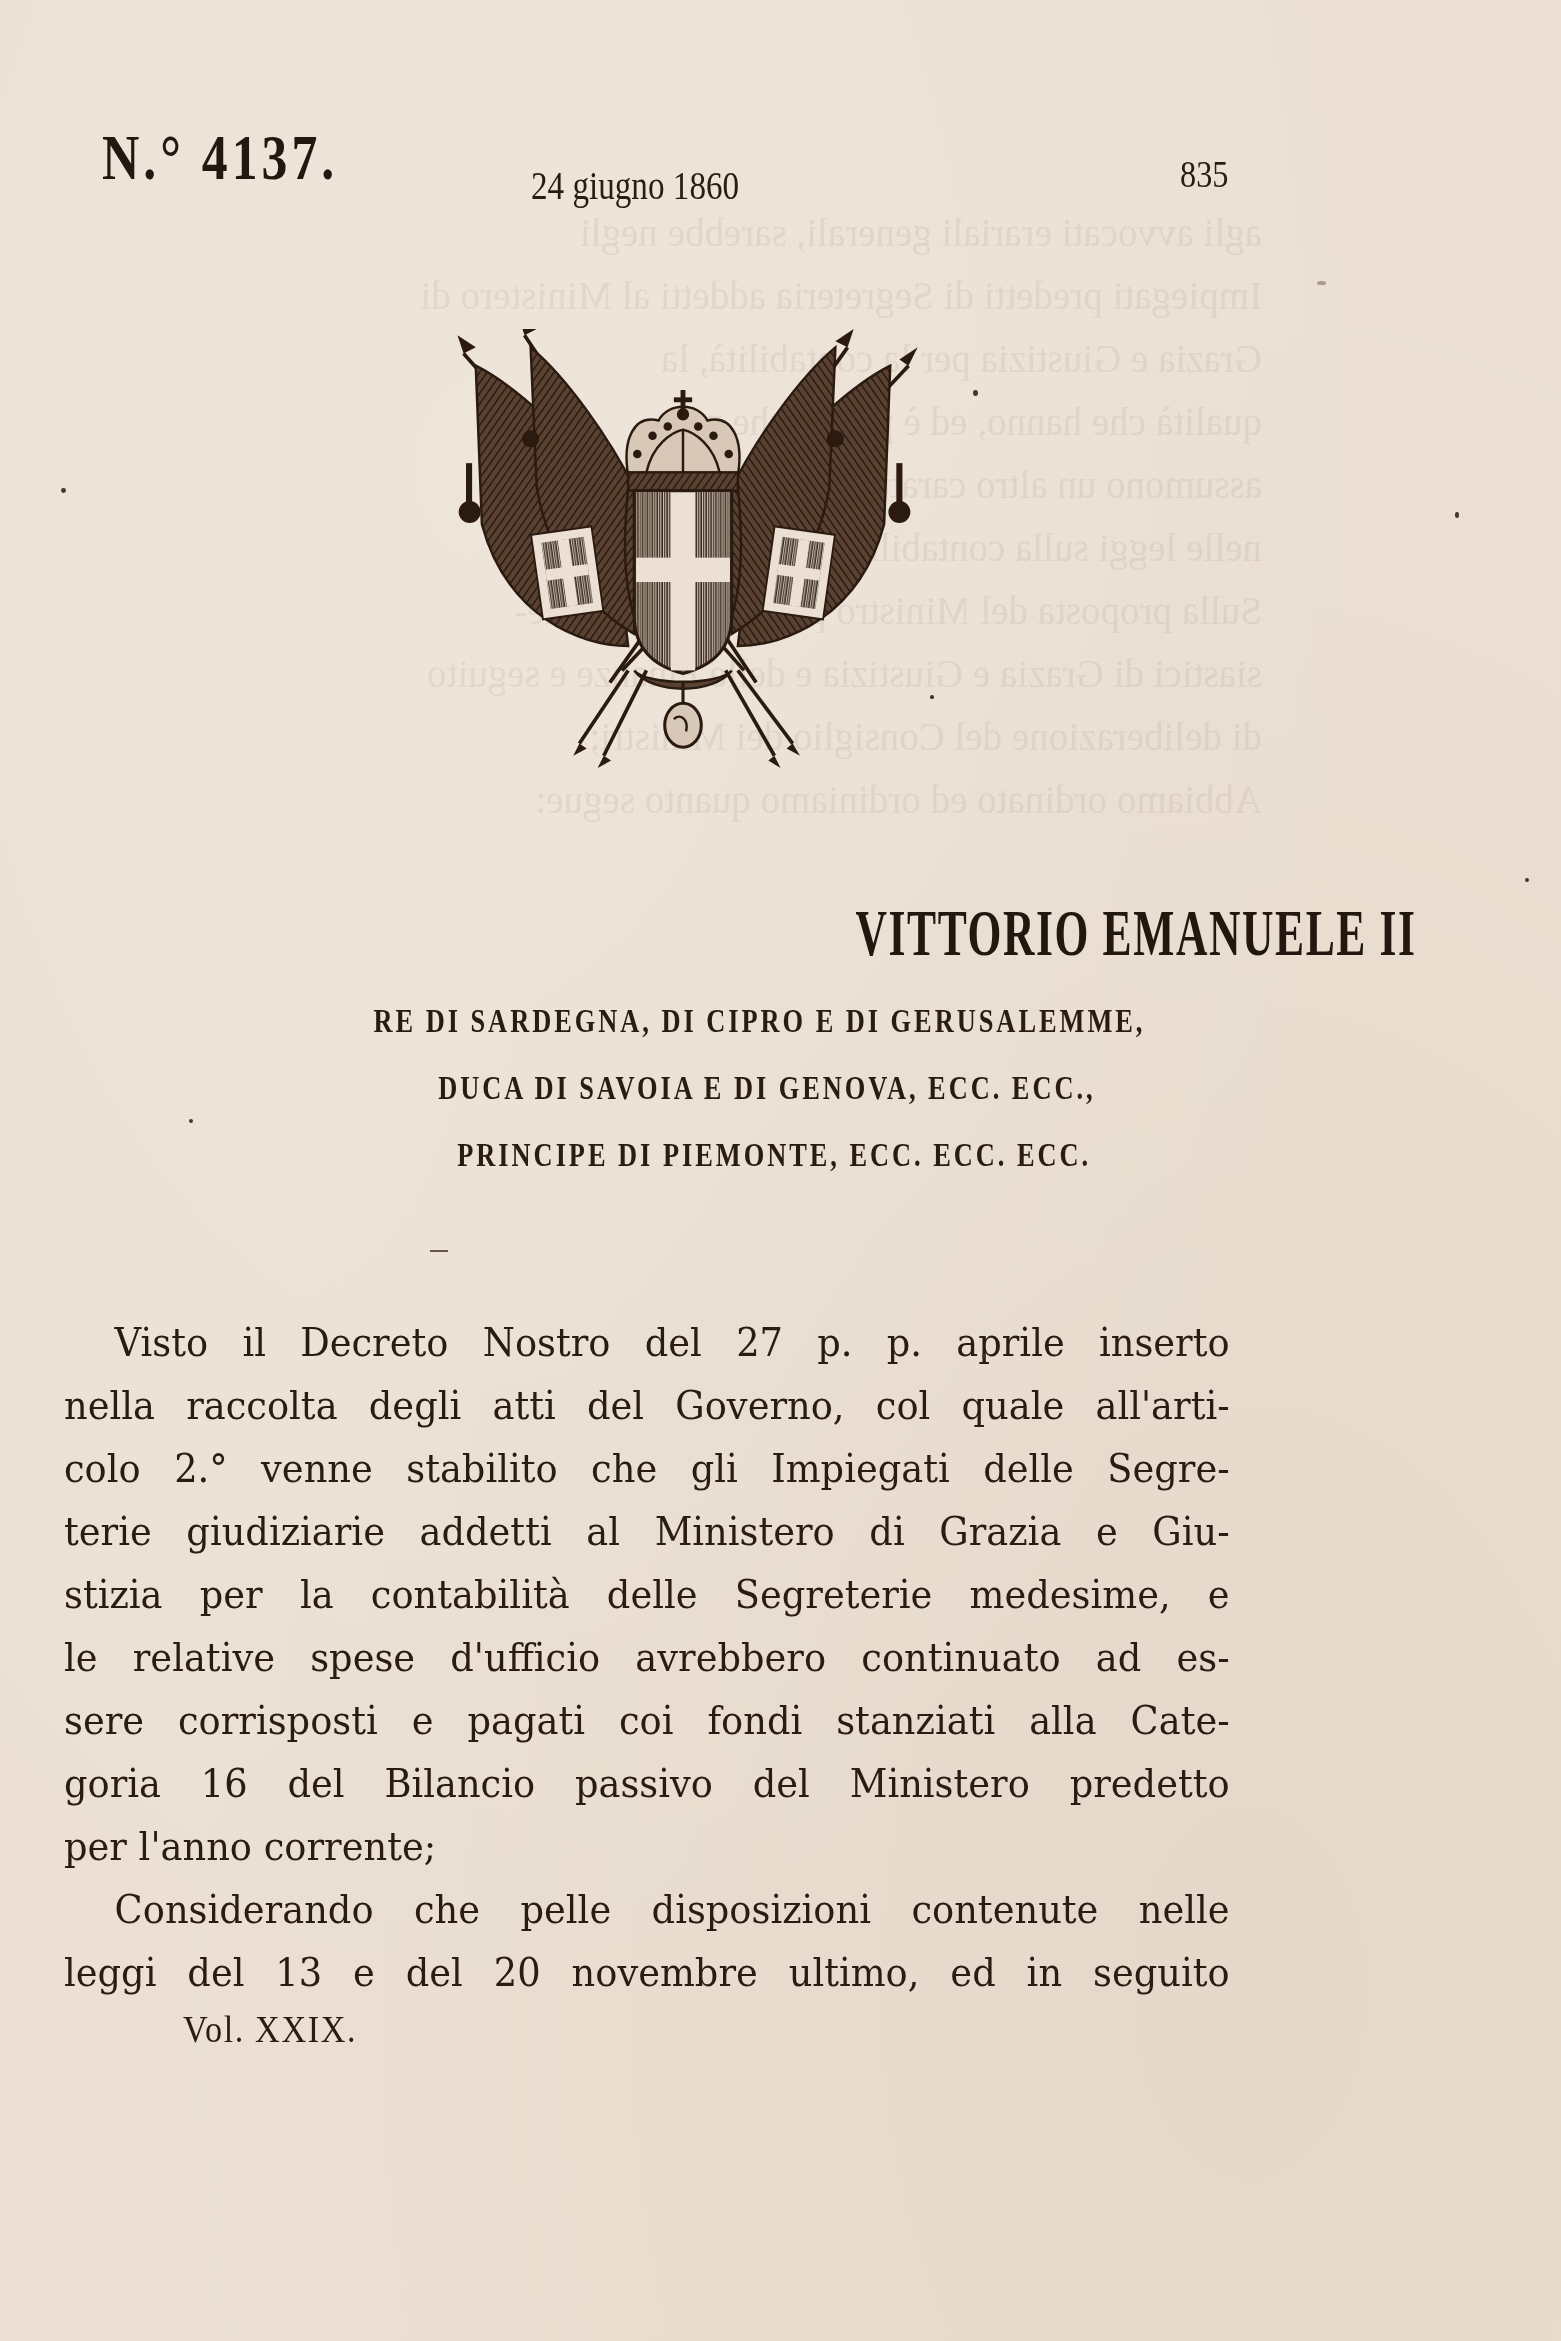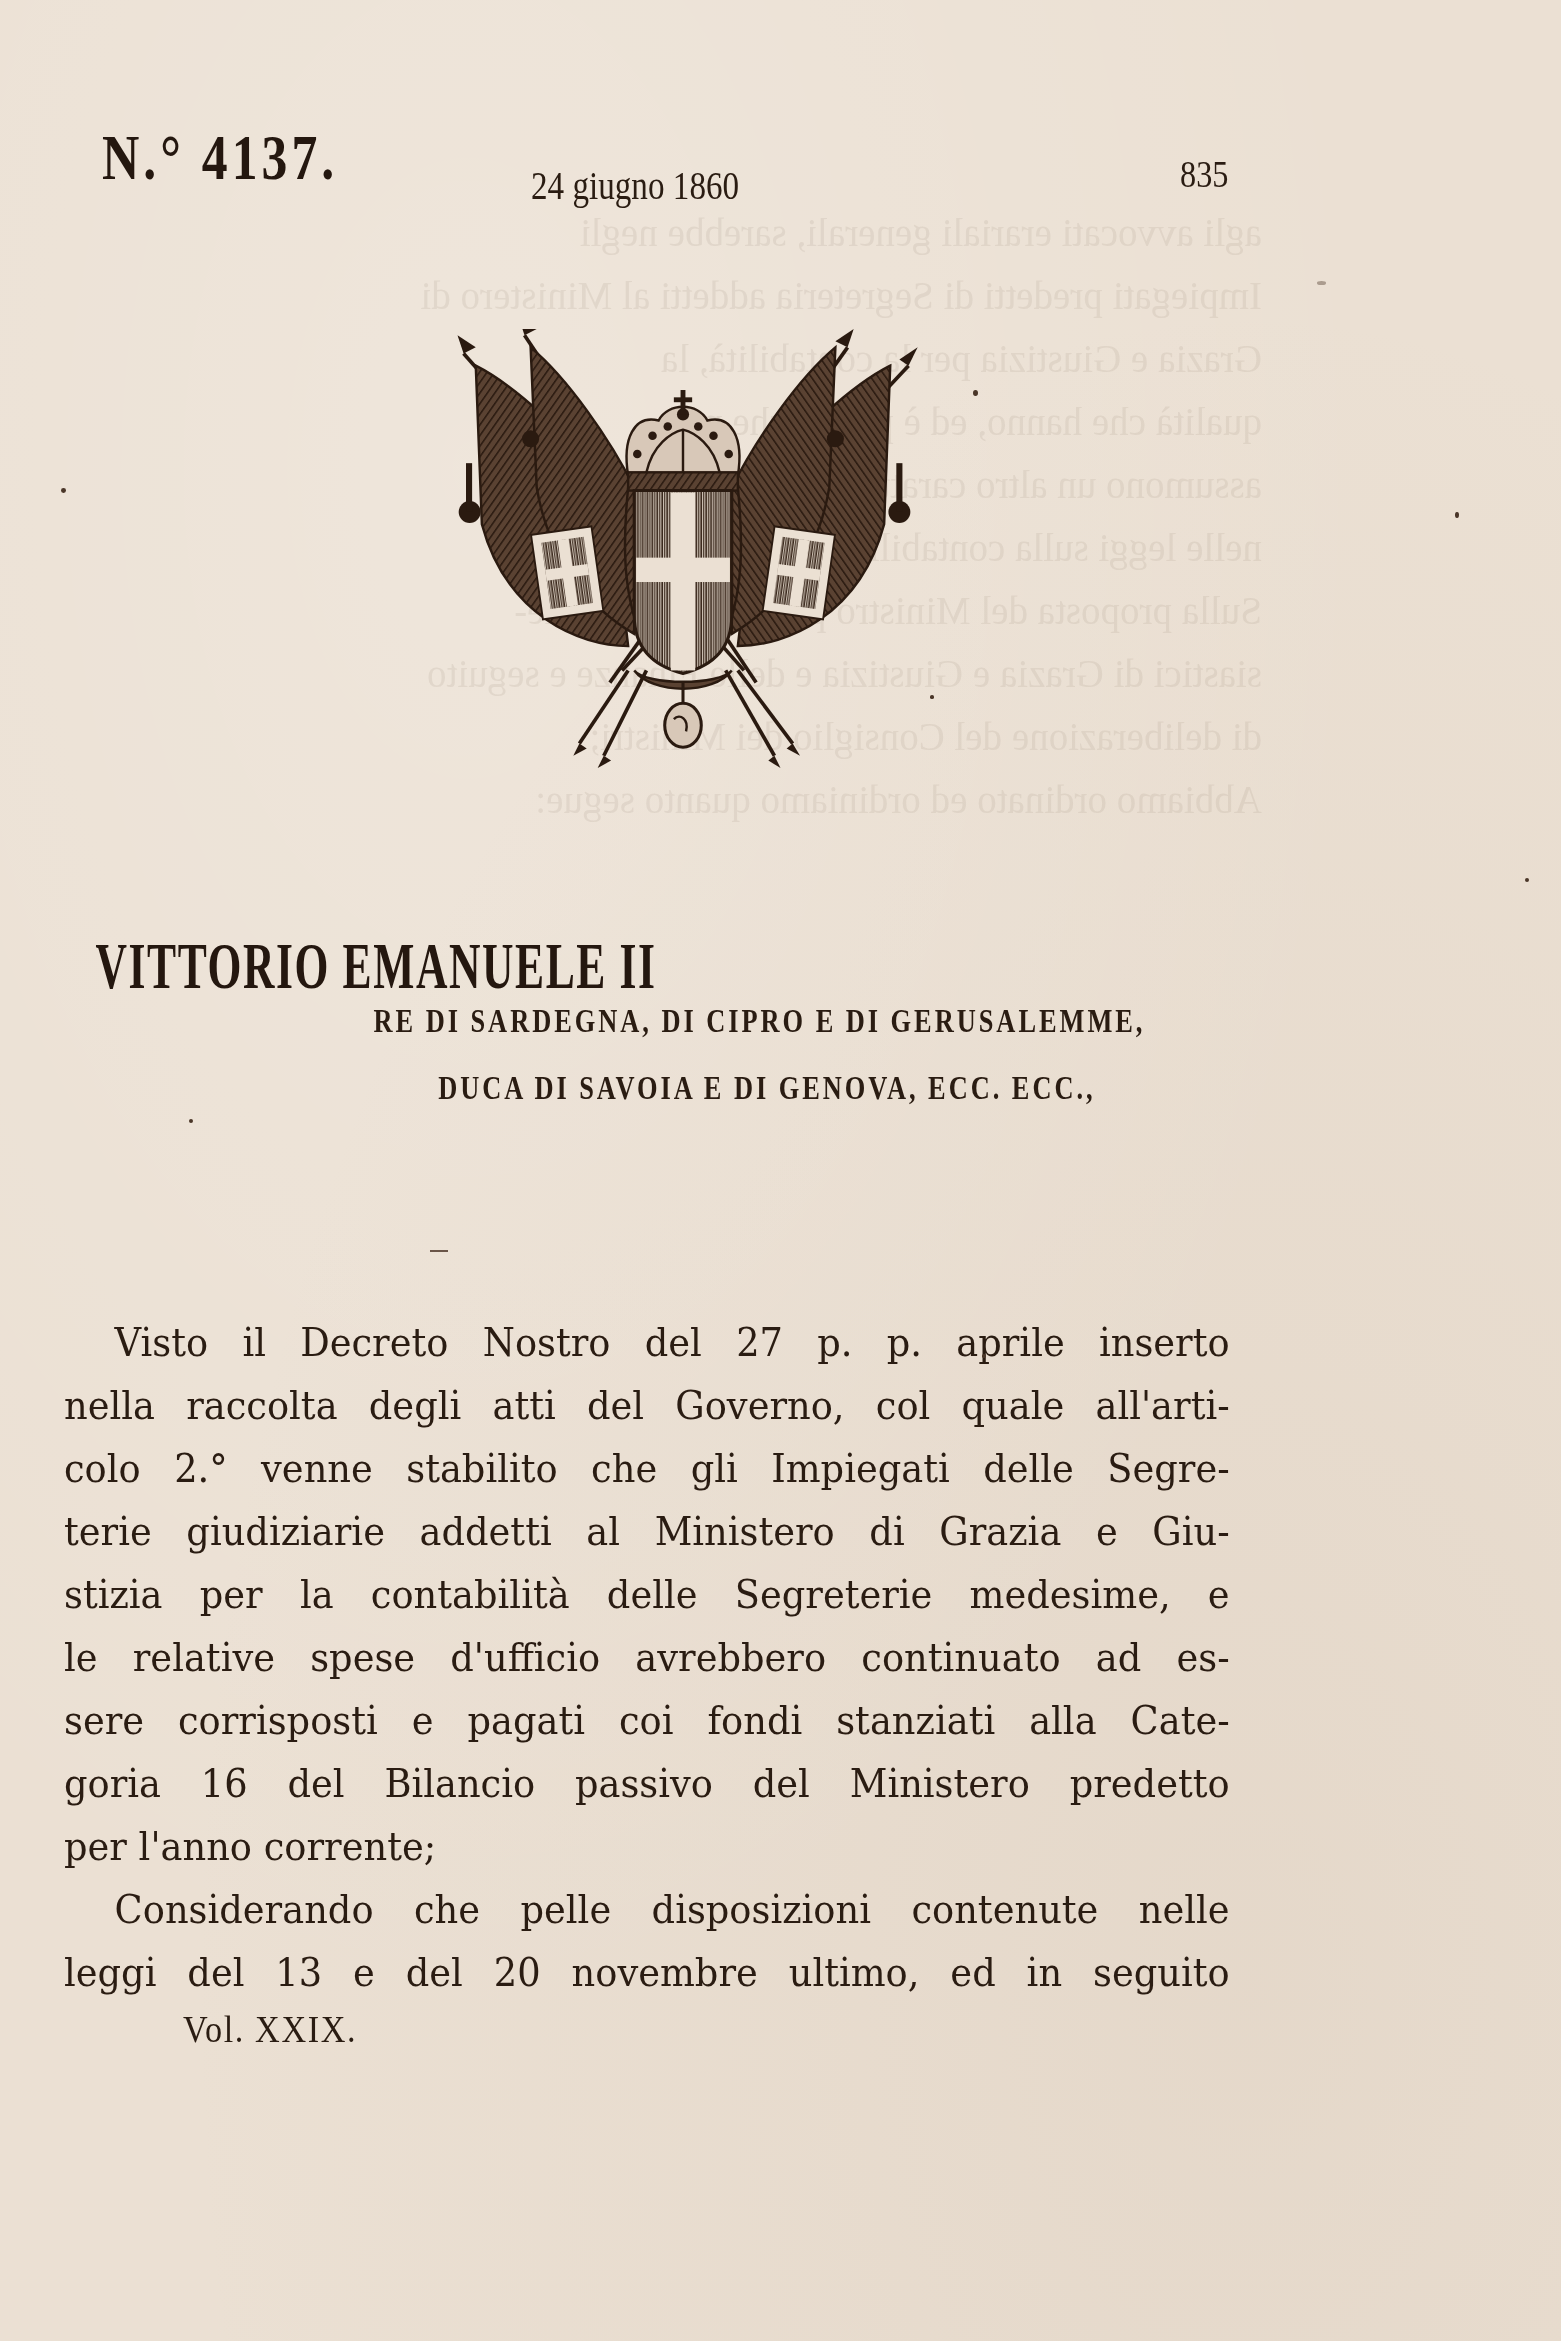--- a/index.html
+++ b/index.html
@@ -74,22 +74,22 @@
     position: absolute;
     left: 427px;
     top: 329px;
     width: 512px;
     height: 439px;
   }
   .title-main {
     position: absolute;
     left: 0;
     width: 1561px;
-    top: 928px;
-    text-align: left;
+    top: 895px;
+    text-align: right;
     font-family: "Liberation Serif", serif;
     font-weight: bold;
     font-size: 66px;
     letter-spacing: 2.4px;
     color: #24170f;
   }
   .title-main span {
     display: inline-block;
     transform: scaleX(0.66);
     margin-left: -49px;
@@ -286,20 +286,21 @@
       <path d="M340,560 C370,600 470,600 500,560 C480,585 360,585 340,560 Z" fill="#5a4232" stroke="#2a1a10" stroke-width="4"></path>
       <line x1="420" y1="580" x2="420" y2="620" stroke="#2a1a10" stroke-width="5"></line>
       <ellipse cx="420" cy="650" rx="30" ry="36" fill="#d8c8b8" stroke="#2a1a10" stroke-width="5"></ellipse>
       <path d="M405,640 C415,630 430,640 425,660" stroke="#2a1a10" stroke-width="4" fill="none"></path>
     </svg>
   </div>
 
   <div class="title-main"><span>VITTORIO EMANUELE II</span></div>
   <div class="subtitle sub2"><span>DUCA DI SAVOIA E DI GENOVA, ECC. ECC.,</span></div>
   <div class="subtitle sub1"><span>RE DI SARDEGNA, DI CIPRO E DI GERUSALEMME,</span></div>
+  <div class="subtitle sub3"><span>PRINCIPE DI PIEMONTE, ECC. ECC. ECC.</span></div>
 
   <div class="dash"></div>
 
   <div class="body-text">
     <span class="body-line indent">Visto il Decreto Nostro del 27 p. p. aprile inserto</span>
     <span class="body-line">nella raccolta degli atti del Governo, col quale all'arti-</span>
     <span class="body-line">colo 2.° venne stabilito che gli Impiegati delle Segre-</span>
     <span class="body-line">terie giudiziarie addetti al Ministero di Grazia e Giu-</span>
     <span class="body-line">stizia per la contabilità delle Segreterie medesime, e</span>
     <span class="body-line">le relative spese d'ufficio avrebbero continuato ad es-</span>

